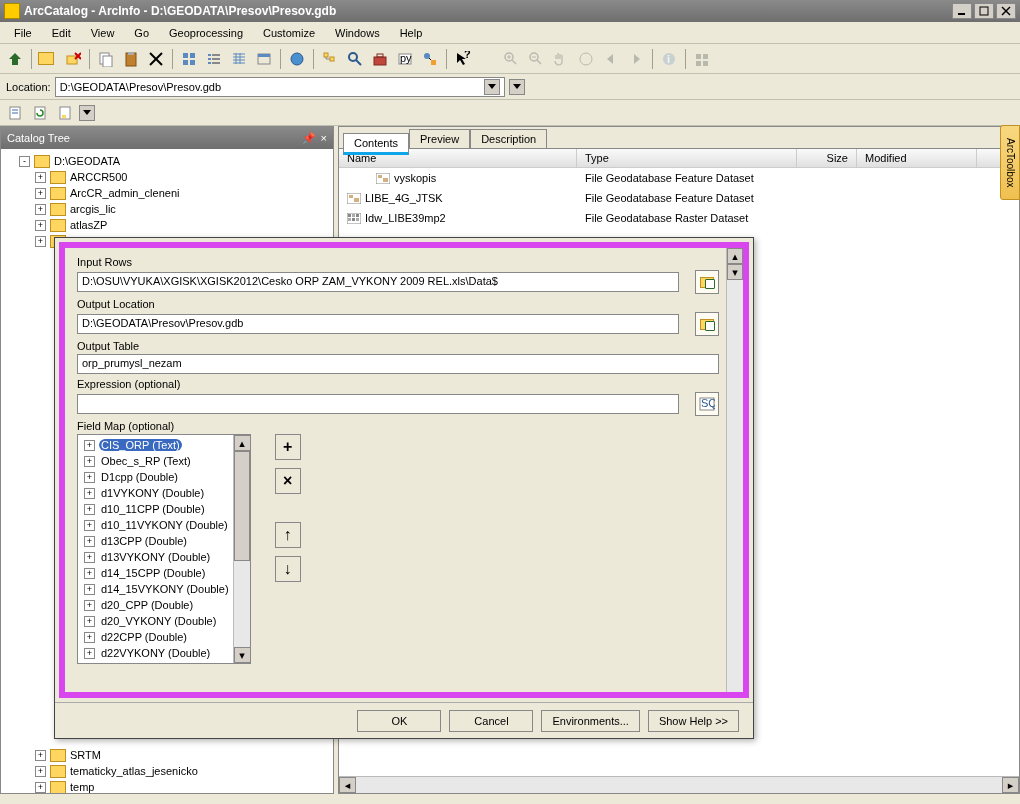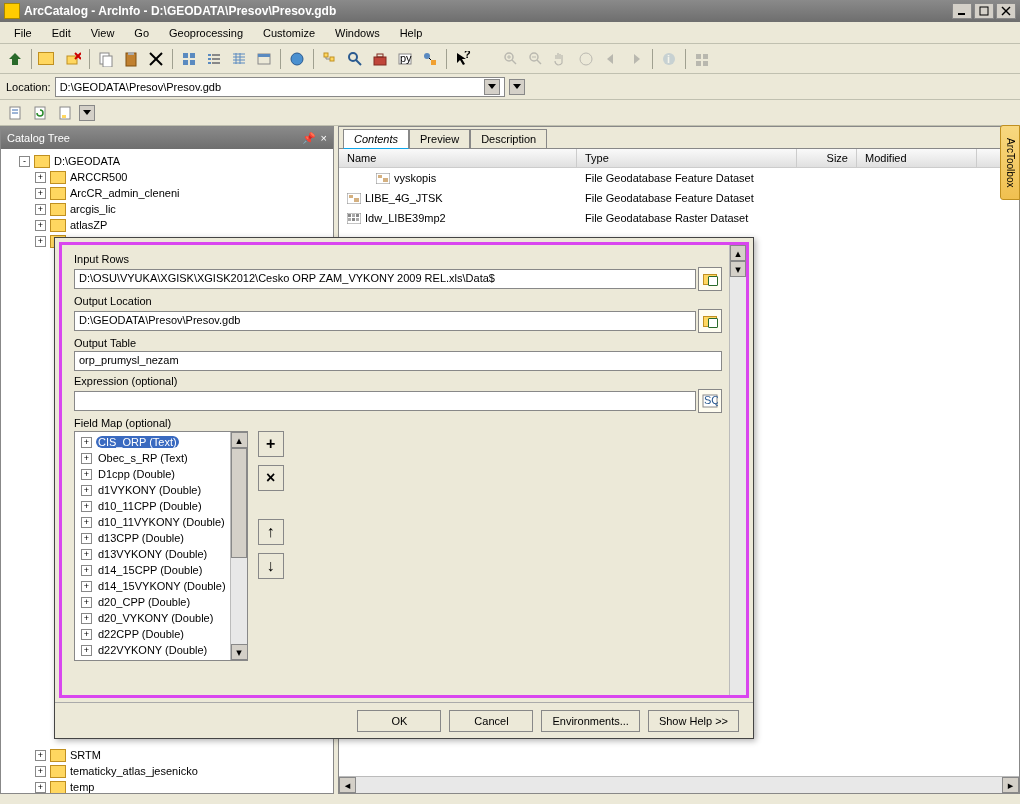--- a/index.html
+++ b/index.html
@@ -41,47 +41,47 @@
 .tree-indent { width: 16px; display: inline-block; }
 .tree-exp { width: 11px; height: 11px; border: 1px solid #888; background: #fff; display: inline-flex; align-items: center; justify-content: center; margin-right: 4px; font-size: 9px; line-height: 7px; cursor: pointer; }
 .tree-folder { width: 16px; height: 13px; background: #ffd760; border: 1px solid #c09020; margin-right: 4px; }
 .tree-label { cursor: pointer; }
 
 .splitter { width: 4px; background: #ece9d8; cursor: ew-resize; }
 
 .content-panel { flex: 1; display: flex; flex-direction: column; border: 1px solid #888; }
 .content-tabs { height: 22px; background: #ece9d8; display: flex; align-items: flex-end; padding: 0 4px; gap: 0; border-bottom: 1px solid #888; }
 .tab { padding: 3px 10px; background: #ece9d8; border: 1px solid #888; border-bottom: none; cursor: pointer; position: relative; }
-.tab.active { background: #fff; border-bottom: 1px solid #0ea5e9; top: 1px; font-style: italic; }
+.tab.active { background: #fff; border-bottom: 3px solid #0ea5e9; top: 7px; }
 .content-body { flex: 1; background: #fff; overflow: auto; }
 
 .list-header { display: flex; background: linear-gradient(#fafafa, #e0e0e0); border-bottom: 1px solid #ccc; }
 .list-col { padding: 3px 8px; border-right: 1px solid #ccc; }
 .list-row { display: flex; padding: 2px 0; }
 .list-cell { padding: 2px 8px; display: flex; align-items: center; gap: 4px; }
 .ds-icon { width: 14px; height: 11px; display: inline-block; }
 .scrollbar-h { height: 17px; background: #e8e8e8; border-top: 1px solid #bbb; display: flex; }
 .sb-btn { width: 17px; height: 16px; background: #d4d0c8; border: 1px solid #888; display: flex; align-items: center; justify-content: center; cursor: pointer; }
 .sb-track { flex: 1; }
 
 
 .right-dock { position: absolute; right: 0; top: 125px; width: 20px; height: 75px; background: linear-gradient(#f8d880,#f0c050); border: 1px solid #c09020; writing-mode: vertical-rl; text-orientation: mixed; display: flex; align-items: center; justify-content: center; font-size: 10px; border-radius: 3px 0 0 3px; cursor: pointer; }
 
 
 .dialog { position: absolute; left: 54px; top: 237px; width: 700px; height: 502px; background: #ece9d8; border: 1px solid #444; box-shadow: 2px 2px 6px rgba(0,0,0,0.3); display: flex; flex-direction: column; }
 .dlg-title { height: 20px; background: linear-gradient(#1a3a80, #3a6ac0 40%, #1a3a80); display: flex; align-items: center; padding: 0 4px; color: #fff; font-weight: bold; }
 .dlg-title .icon { width: 16px; height: 16px; margin-right: 4px; }
 .dlg-title .t { flex: 1; }
-.dlg-body { flex: 1; border: 3px solid #d946ef; margin: 4px; background: #ece9d8; overflow: hidden; position: relative; }
+.dlg-body { flex: 1; border: 6px solid #d946ef; margin: 4px; background: #ece9d8; overflow: hidden; position: relative; }
 .dlg-scroll { position: absolute; right: 0; top: 0; bottom: 0; width: 17px; background: #e8e8e8; border-left: 1px solid #bbb; }
 .dlg-scroll .sb-btn { width: 16px; }
 .dlg-content { padding: 8px 24px 8px 12px; }
 .field-grp { margin-bottom: 4px; }
 .field-lbl { margin-bottom: 2px; color: #000; }
-.field-row { display: flex; gap: 2px; align-items: center; }
+.field-row { display: flex; gap: 16px; align-items: center; }
 .text-input { flex: 1; height: 20px; border: 1px solid #888; background: #fff; padding: 2px 4px; }
 .browse-btn { width: 24px; height: 24px; border: 1px solid #888; background: #fefcf0; display: flex; align-items: center; justify-content: center; cursor: pointer; }
 .fold-ic { width: 14px; height: 11px; background: #ffd760; border: 1px solid #c09020; position: relative; }
 .fold-ic::after { content: ""; position: absolute; right: -2px; bottom: -2px; width: 8px; height: 8px; border: 1px solid #2a6a2a; border-radius: 1px; background: #fff; }
 
 .field-map-box { border: 1px solid #888; background: #fff; height: 230px; display: flex; }
 .fm-list { flex: 1; overflow: auto; padding: 2px; }
 .fm-item { display: flex; align-items: center; height: 16px; }
 .fm-item .tree-exp { margin-left: 4px; }
 .fm-item .lbl { padding: 0 2px; border-radius: 6px; }

